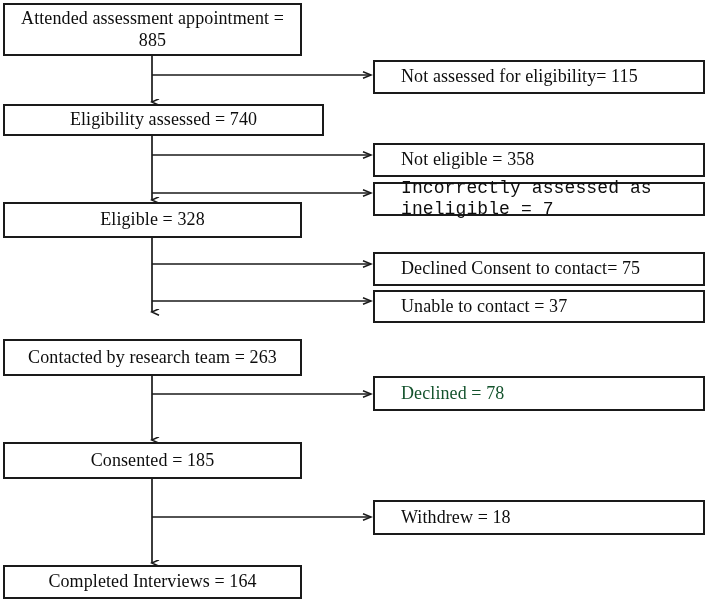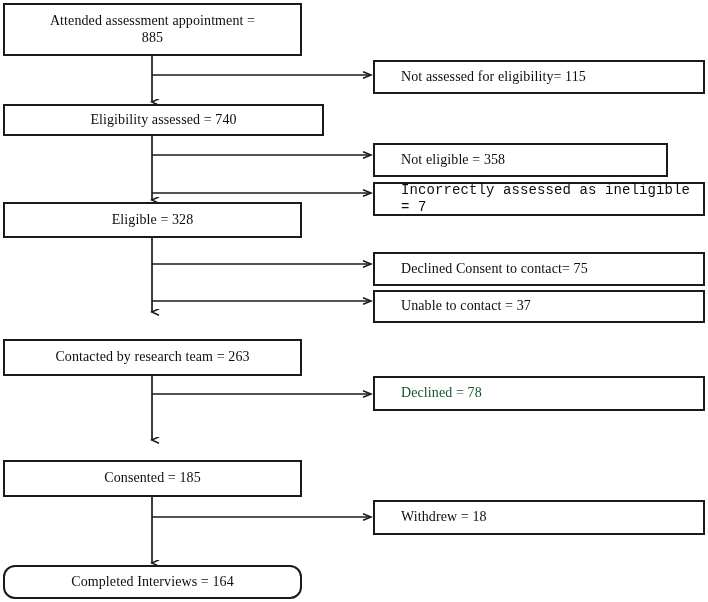--- a/index.html
+++ b/index.html
@@ -27,21 +27,21 @@
     pointer-events: none;
   }
   .node-box {
     position: absolute;
     box-sizing: border-box;
     border: 2px solid #1a1a1a;
     background: #ffffff;
     display: flex;
     align-items: center;
     color: #0d0d0d;
-    font-size: 14px;
+    font-size: 18px;
     line-height: 1.18;
     letter-spacing: 0.1px;
     z-index: 2;
   }
   .node-box.center {
     justify-content: center;
     text-align: center;
   }
   .node-box.left {
     justify-content: flex-start;
@@ -94,32 +94,32 @@
       </div>
       <div class="node-box center" style="left: 3px; top: 104px; width: 321px; height: 32px; border-color: rgb(26, 26, 26); color: rgb(13, 13, 13);">
         <span class="node-label">Eligibility assessed = 740</span>
       </div>
       <div class="node-box center" style="left: 3px; top: 202px; width: 299px; height: 36px; border-color: rgb(26, 26, 26); color: rgb(13, 13, 13);">
         <span class="node-label">Eligible = 328</span>
       </div>
       <div class="node-box center" style="left: 3px; top: 314px; width: 299px; height: 37px; border-color: rgb(26, 26, 26); color: rgb(13, 13, 13); margin-top: 25px;">
         <span class="node-label">Contacted by research team = 263</span>
       </div>
-      <div class="node-box center" style="left: 3px; top: 460px; width: 299px; height: 37px; border-color: rgb(26, 26, 26); color: rgb(13, 13, 13);">
+      <div class="node-box center" style="left: 3px; top: 442px; width: 299px; height: 37px; border-color: rgb(26, 26, 26); color: rgb(13, 13, 13);">
         <span class="node-label">Consented = 185</span>
       </div>
-      <div class="node-box center" style="left: 3px; top: 565px; width: 299px; height: 34px; border-color: rgb(26, 26, 26); color: rgb(13, 13, 13); border-radius: 12px;">
+      <div class="node-box center" style="left: 3px; top: 565px; width: 299px; height: 34px; border-color: rgb(26, 26, 26); color: rgb(13, 13, 13);">
         <span class="node-label">Completed Interviews = 164</span>
       </div>
     </div>
   <div id="exclusion-nodes">
       <div class="node-box left" style="left: 373px; top: 60px; width: 332px; height: 34px; border-color: rgb(26, 26, 26); color: rgb(13, 13, 13);">
         <span class="node-label">Not assessed for eligibility= 115</span>
       </div>
-      <div class="node-box left" style="left: 373px; top: 143px; width: 295px; height: 34px; border-color: rgb(26, 26, 26); color: rgb(13, 13, 13);">
+      <div class="node-box left" style="left: 373px; top: 143px; width: 332px; height: 34px; border-color: rgb(26, 26, 26); color: rgb(13, 13, 13);">
         <span class="node-label">Not eligible = 358</span>
       </div>
       <div class="node-box left" style="left: 373px; top: 182px; width: 332px; height: 34px; border-color: rgb(26, 26, 26); color: rgb(13, 13, 13); font-family: Liberation Mono, monospace;">
         <span class="node-label">Incorrectly assessed as ineligible = 7</span>
       </div>
       <div class="node-box left" style="left: 373px; top: 252px; width: 332px; height: 34px; border-color: rgb(26, 26, 26); color: rgb(13, 13, 13);">
         <span class="node-label">Declined Consent to contact= 75</span>
       </div>
       <div class="node-box left" style="left: 373px; top: 290px; width: 332px; height: 33px; border-color: rgb(26, 26, 26); color: rgb(13, 13, 13); text-align: center;">
         <span class="node-label">Unable to contact = 37</span>

